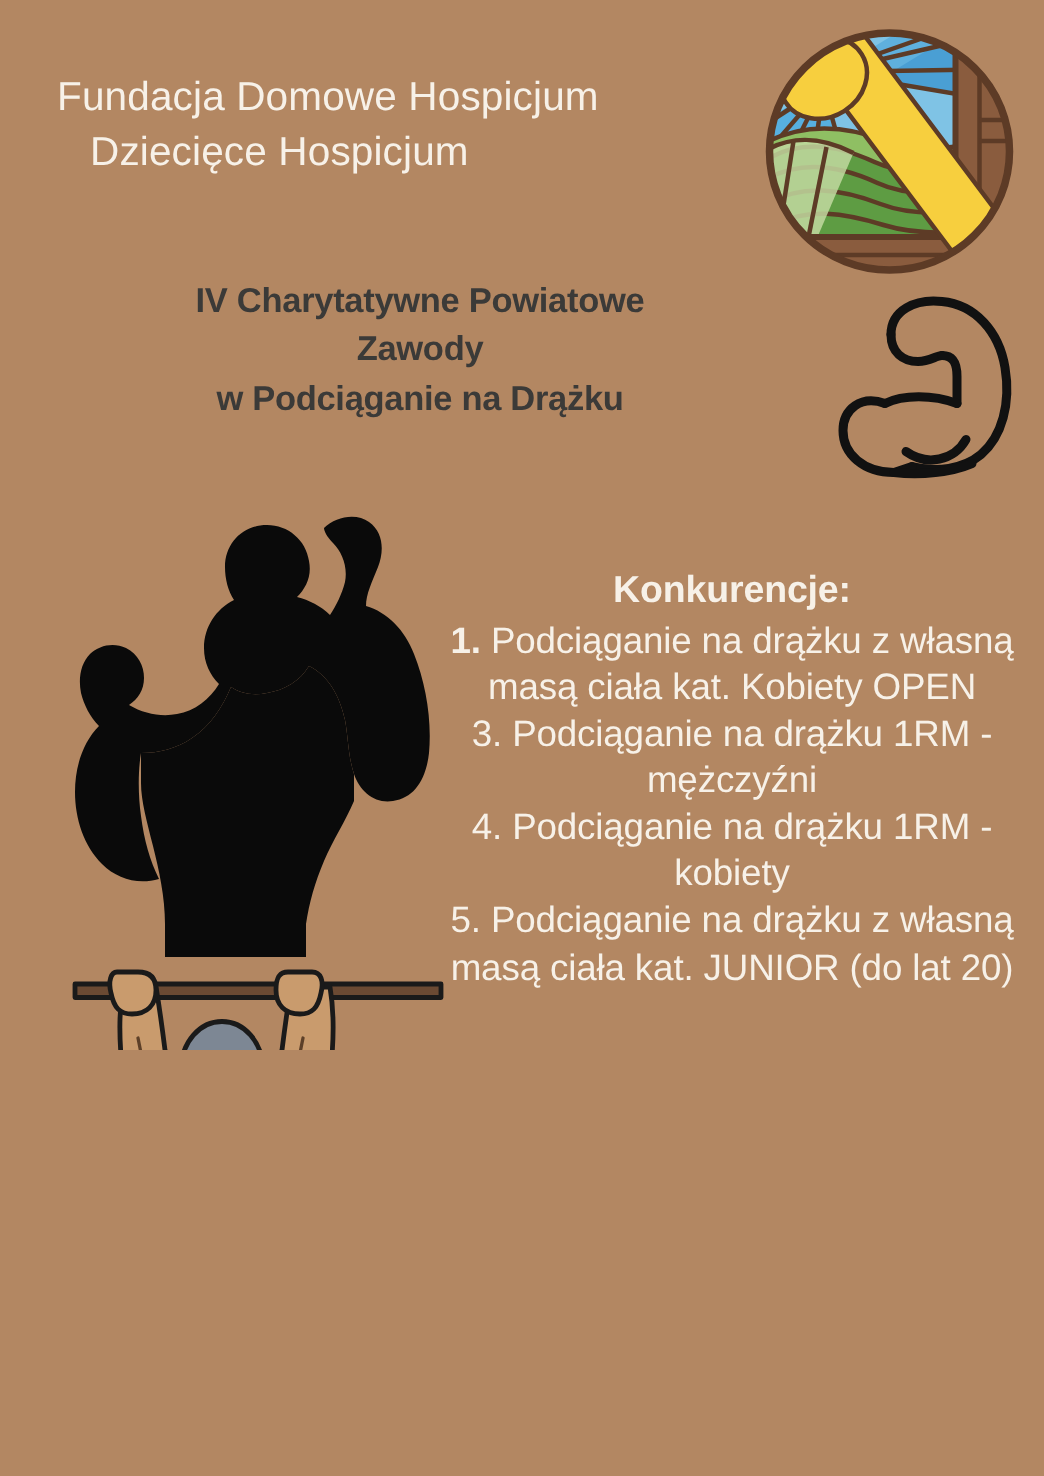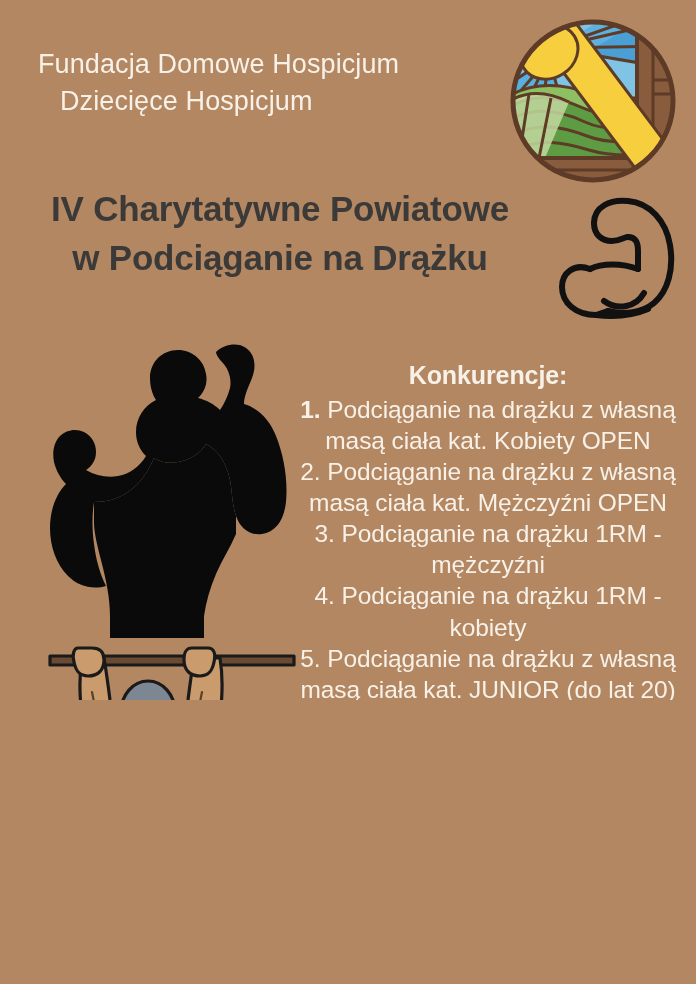--- a/index.html
+++ b/index.html
@@ -39,21 +39,21 @@
     width:176px;height:166px;
   }
 
   
   .title{
     position:absolute;
     left:0; top:184px;
     width:560px;
     text-align:center;
     color:#3b3a38;
-    font-size:35px;
+    font-size:23px;
     font-weight:bold;
     line-height:1.41;
     letter-spacing:-.2px;
   }
 
   
   .biceps{
     position:absolute;
     left:558px; top:193px;
     width:132px;height:128px;
@@ -69,21 +69,21 @@
   
   .pullup{
     position:absolute;
     left:44px; top:642px;
     width:256px;height:342px;
   }
 
   
   .events{
     position:absolute;
-    left:288px; top:360px;
+    left:288px; top:378px;
     width:400px;
     text-align:center;
     color:#f7f1e8;
     font-size:24.5px;
     line-height:1.27;
     letter-spacing:-.1px;
   }
   .events-heading{
     font-weight:bold;
     font-size:25px;
@@ -167,20 +167,21 @@
         <path d="M34 22 L70 4 L166 132 L130 150 Z" fill="none" stroke="#5d3b26" stroke-width="3"></path>
 
         <ellipse cx="44" cy="34" rx="30" ry="26" transform="rotate(-32 44 34)" fill="#f7cf3e" stroke="#5d3b26" stroke-width="3"></ellipse>
       </g>
       <ellipse cx="88" cy="83" rx="80" ry="79" fill="none" stroke="#5d3b26" stroke-width="5"></ellipse>
     </svg>
   </div>
 
   <div class="title">
     <div>IV Charytatywne Powiatowe</div>
+    <div>Zawody</div>
     <div>w Podciąganie na Drążku</div>
   </div>
 
   <div class="biceps">
     <svg viewBox="0 0 132 128" width="132" height="128" aria-hidden="true">
       <g fill="none" stroke="#111" stroke-width="6" stroke-linecap="round" stroke-linejoin="round">
         <path d="M36 30 C36 14 52 6 70 8 C92 10 108 28 112 52 C116 76 110 98 96 110 C84 120 66 122 50 118"></path>
         <path d="M36 30 C36 42 44 48 54 48 C62 48 66 44 70 44"></path>
         <path d="M70 44 C78 44 80 50 80 58 L80 76"></path>
         <path d="M80 76 C64 70 44 70 32 76"></path>
@@ -311,24 +312,20 @@
     </svg>
   </div>
 
   <div class="events">
     <span class="events-heading">Konkurencje:</span>
     <span class="event-item">
       <span class="num">1.</span>
       <span>Podciąganie na drążku z własną masą ciała kat. Kobiety OPEN</span>
     </span>
     <span class="event-item plain">
-      <span class="num">2.</span>
-      <span>Podciąganie na drążku z własną masą ciała kat. Mężczyźni OPEN</span>
-    </span>
-    <span class="event-item plain">
       <span class="num">3.</span>
       <span>Podciąganie na drążku 1RM - mężczyźni</span>
     </span>
     <span class="event-item plain">
       <span class="num">4.</span>
       <span>Podciąganie na drążku 1RM - kobiety</span>
     </span>
     <span class="event-item plain">
       <span class="num">5.</span>
       <span>Podciąganie na drążku z własną masą ciała kat. JUNIOR (do lat 20)</span>

